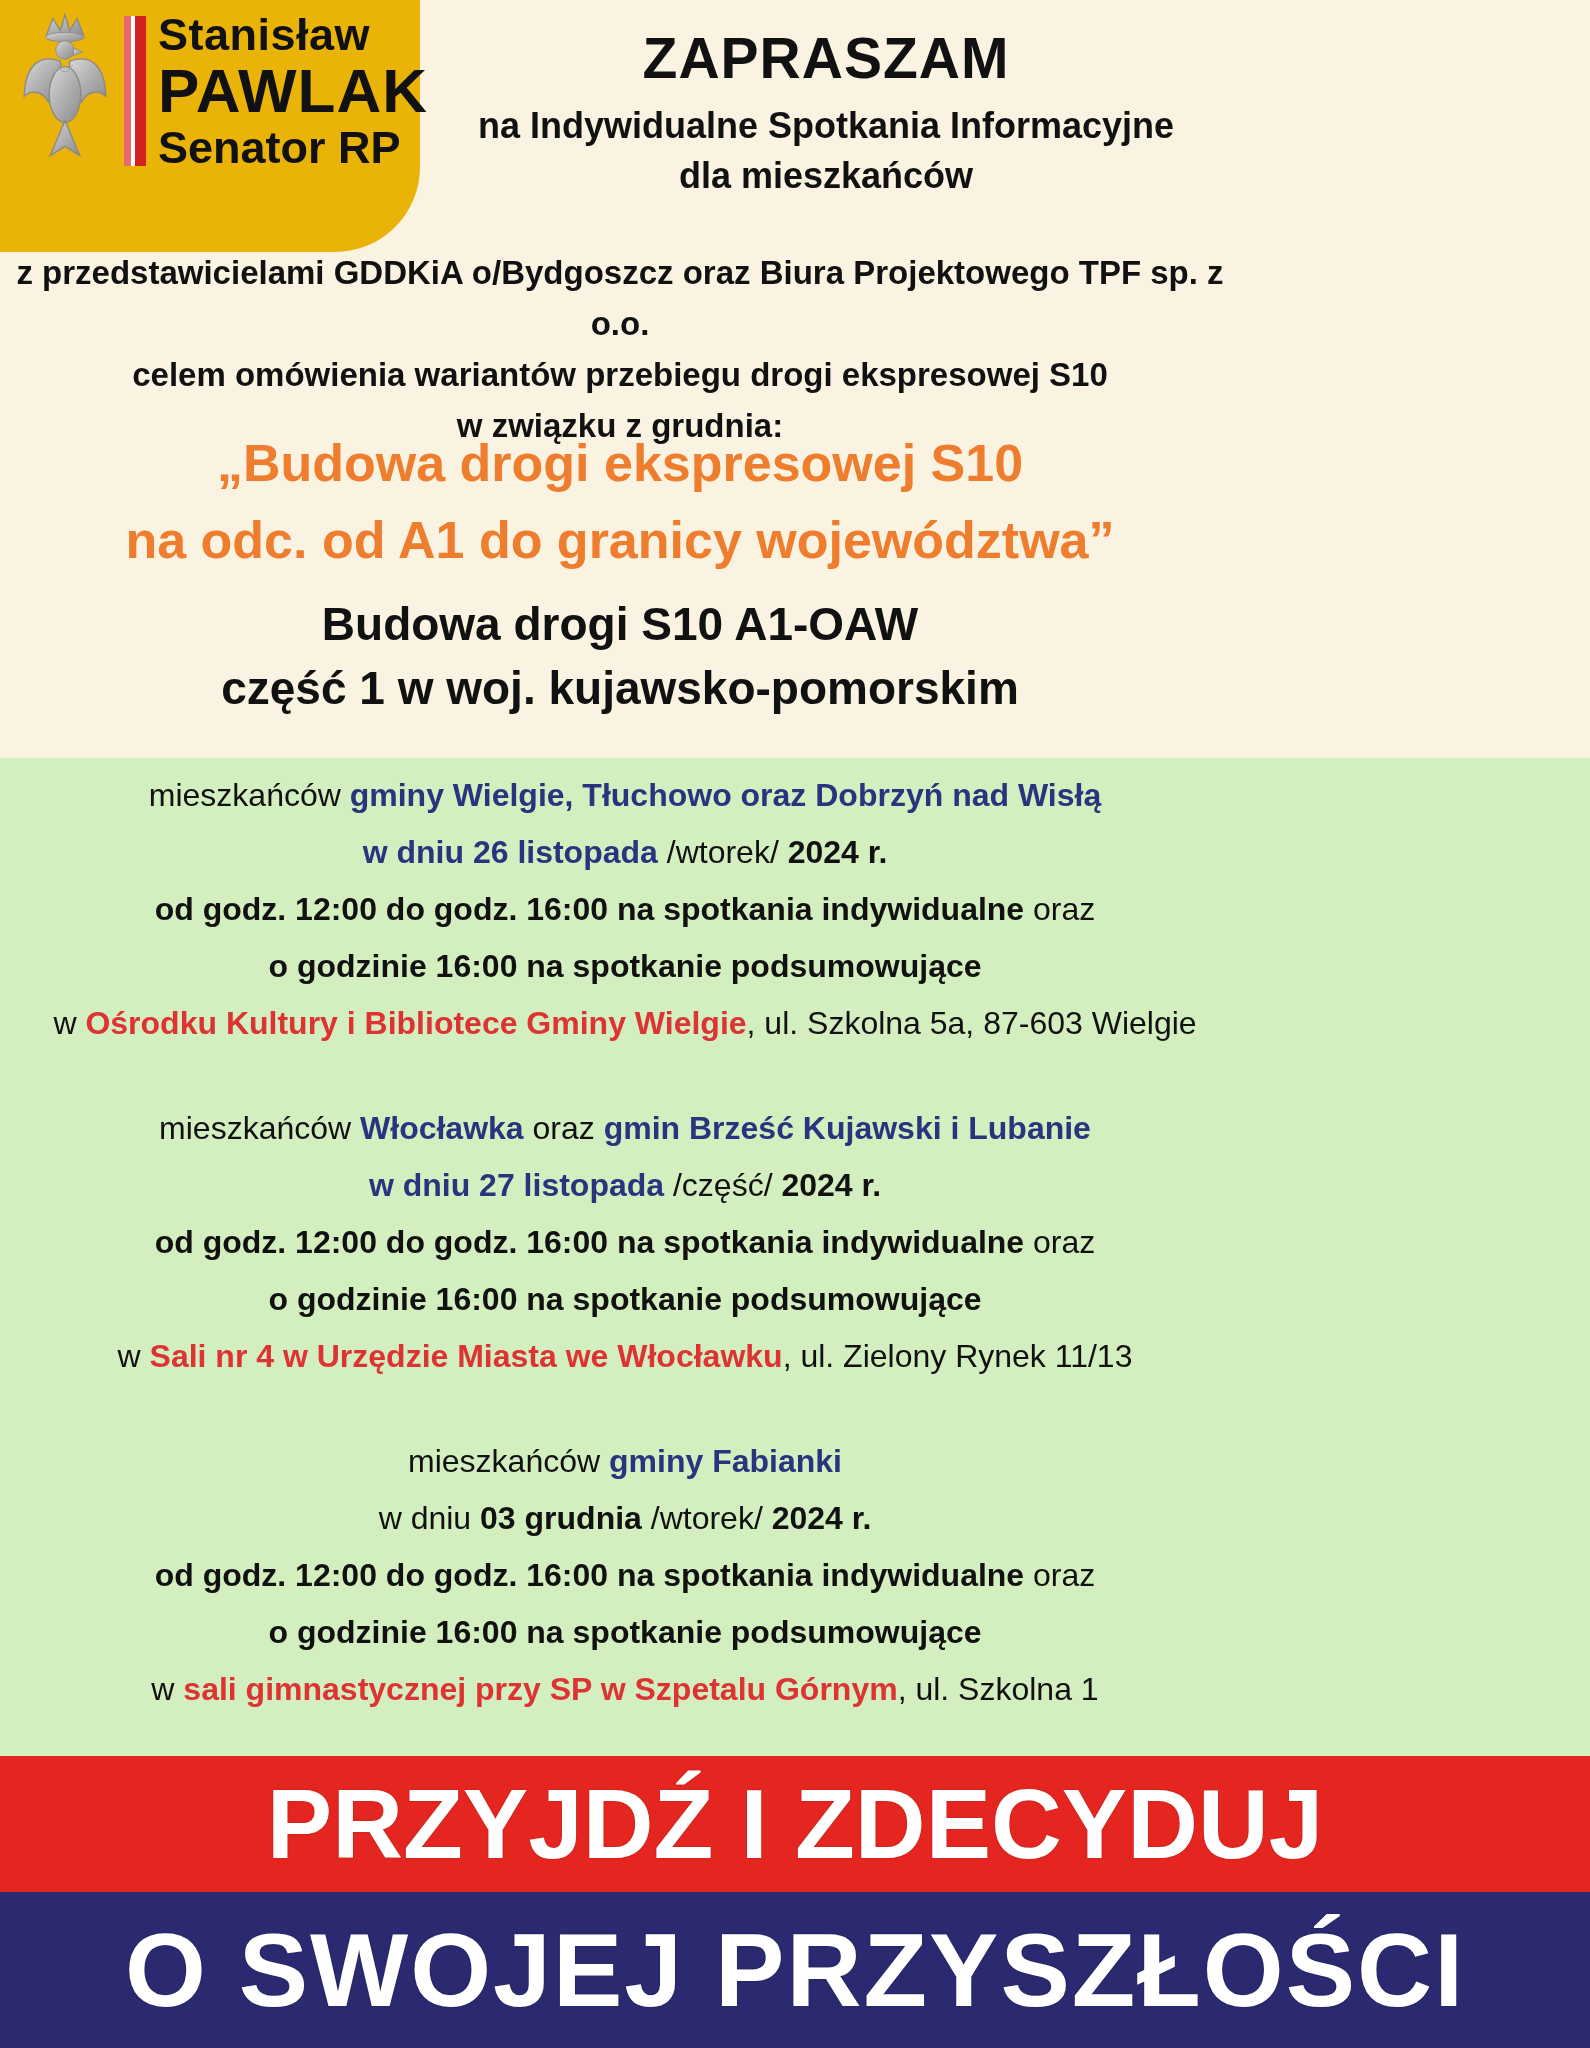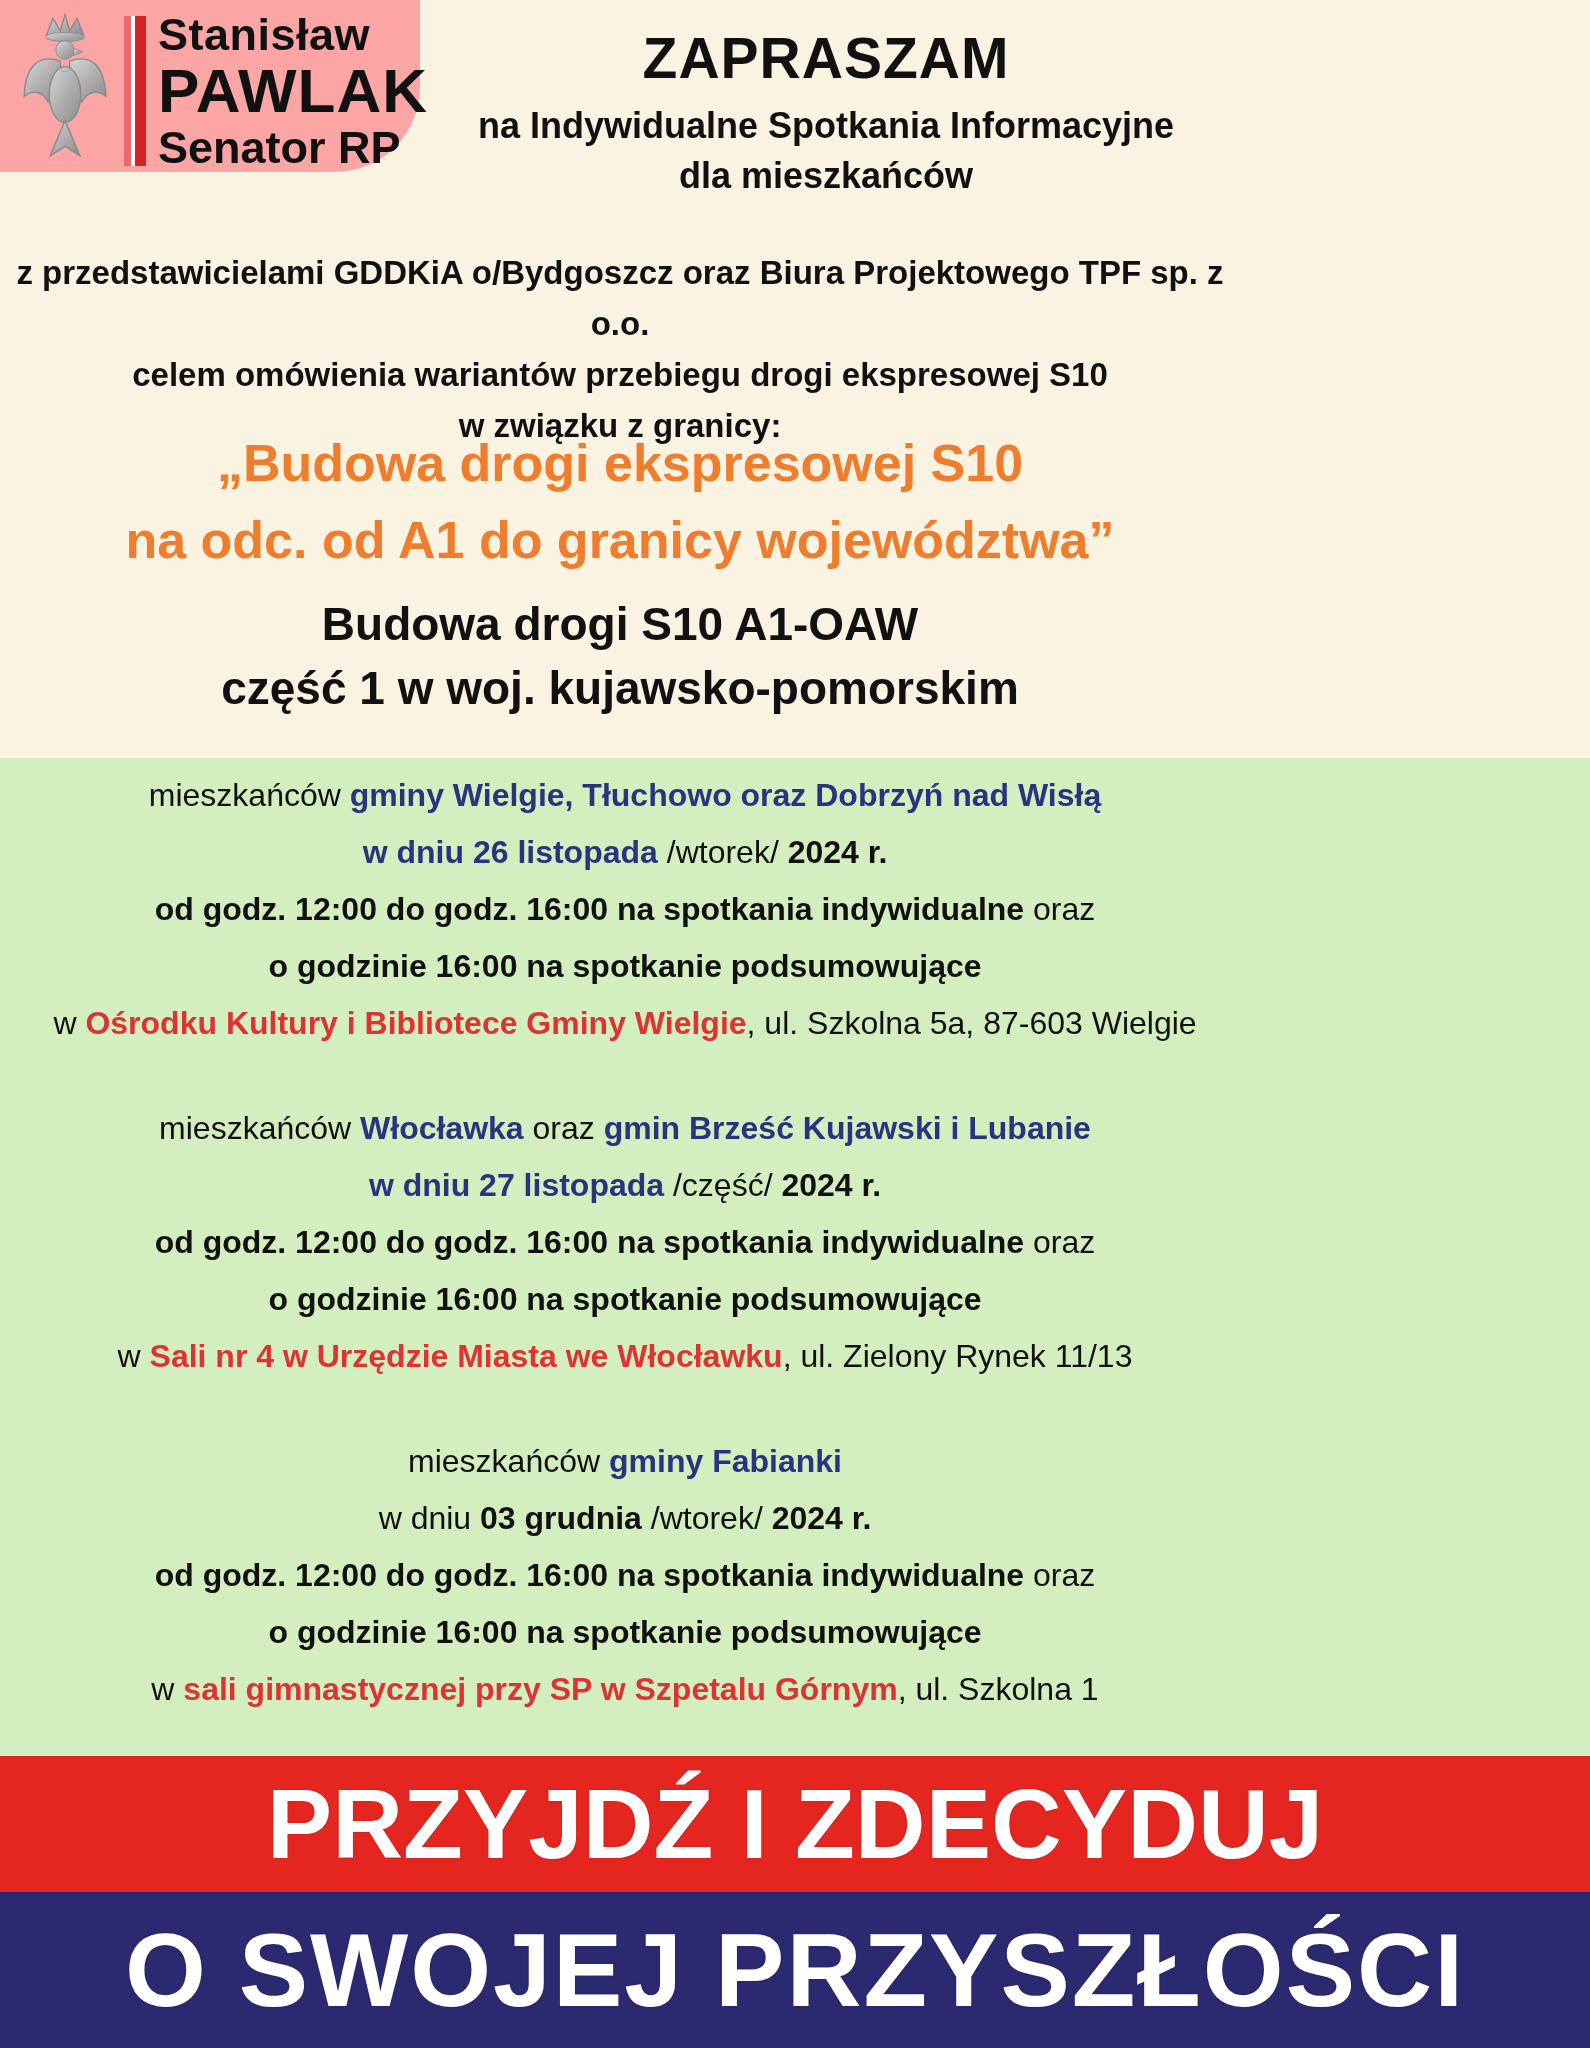--- a/index.html
+++ b/index.html
@@ -7,22 +7,22 @@
     position:relative;
     width:1590px;height:2048px;
     overflow:hidden;
     background:#FAF3E2;
     font-family:"Liberation Sans", sans-serif;
     color:#111;
   }
   
   .logo-card{
     position:absolute;left:0;top:0;
-    width:420px;height:172px;
-    background:#fca5a5;
+    width:420px;height:252px;
+    background:#eab308;
     border-bottom-right-radius:85px;
   }
   .eagle{position:absolute;left:14px;top:8px;width:102px;height:160px;}
   .red-stripes{
     position:absolute;left:124px;top:16px;width:22px;height:150px;
     background:linear-gradient(to right,#E96A6A 0 7px,#ffffff 7px 11px,#D42222 11px 22px);
   }
   .logo-text{position:absolute;left:158px;top:10px;width:260px;}
   .name-first{font-size:45px;line-height:50px;font-weight:700;letter-spacing:.5px;}
   .name-last{font-size:62px;line-height:62px;font-weight:800;letter-spacing:1px;}
@@ -112,21 +112,21 @@
 
   <div class="invite">
     <p class="invite-title">ZAPRASZAM</p>
     <p class="invite-sub1">na Indywidualne Spotkania Informacyjne</p>
     <p class="invite-sub2">dla mieszkańców</p>
   </div>
 
   <div class="intro">
     <p>z przedstawicielami GDDKiA o/Bydgoszcz oraz Biura Projektowego TPF sp. z o.o.</p>
     <p>celem omówienia wariantów przebiegu drogi ekspresowej S10</p>
-    <p>w związku z granicy:</p>
+    <p>w związku z grudnia:</p>
   </div>
 
   <div class="project-title">
     <p>„Budowa drogi ekspresowej S10</p>
     <p>na odc. od A1 do granicy województwa”</p>
   </div>
 
   <div class="project-subtitle">
     <p>Budowa drogi S10 A1-OAW</p>
     <p>część 1 w woj. kujawsko-pomorskim</p>

